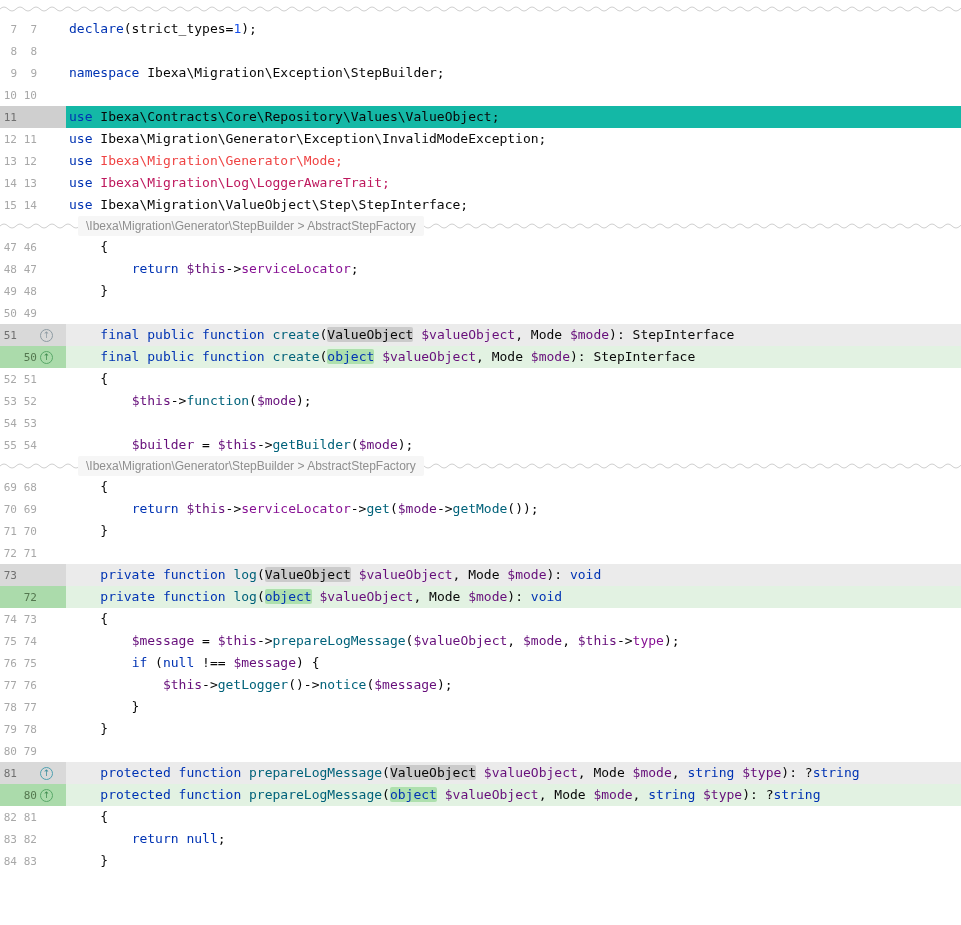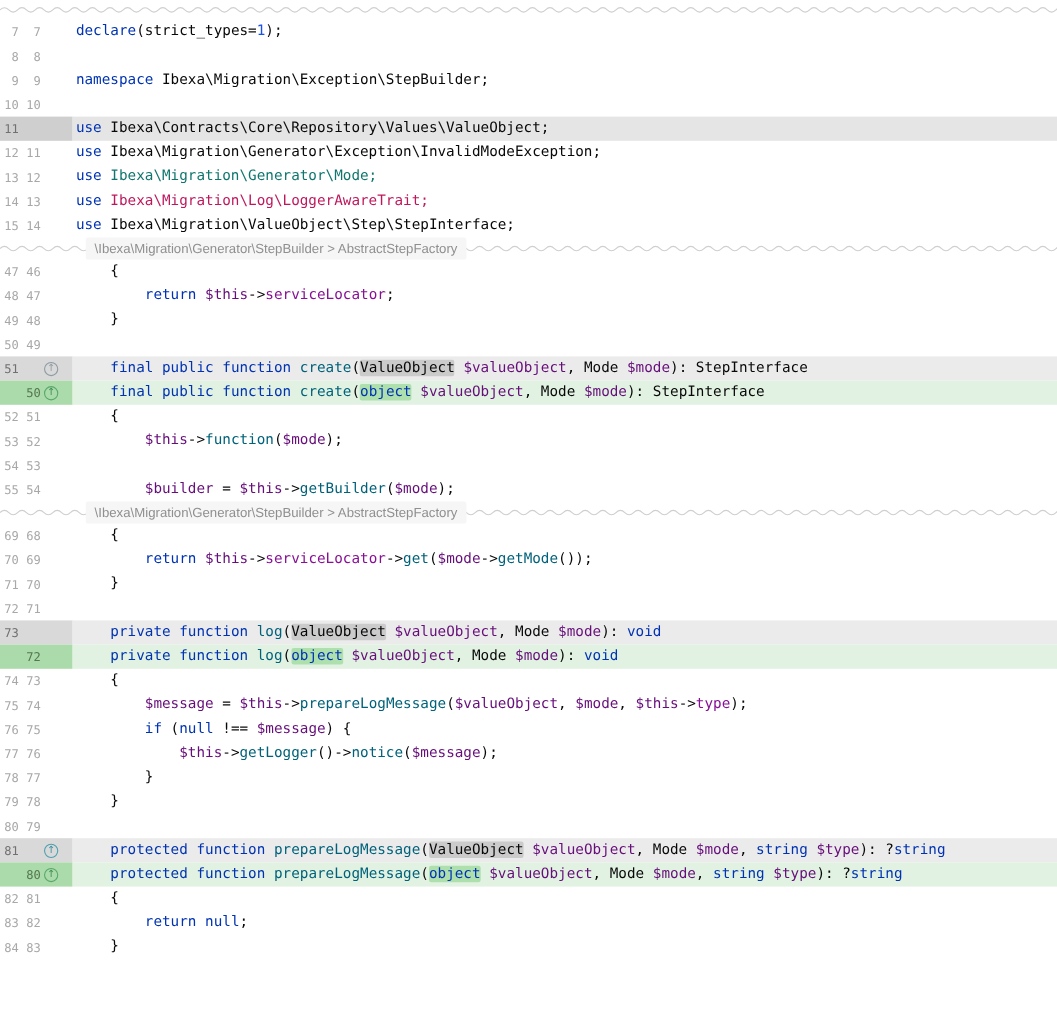--- a/index.html
+++ b/index.html
@@ -31,21 +31,21 @@
           font-family:"DejaVu Sans","Liberation Sans",sans-serif; cursor:pointer; }
   .gico.g1 { border-color:#8E9BA3; color:#8E9BA3; }
   .gico.g2 { border-color:#59A869; color:#3E8B4E; }
   .gico.g3 { border-color:#4DA0B0; color:#3C8D9D; }
   .code { flex:1; margin:0; white-space:pre;
           font-family:"DejaVu Sans Mono","Liberation Mono",monospace;
           font-size:13px; line-height:22px; padding-left:3px; }
 
   
   .del .gutter { background:#CFCFCF; }
-  .del .code   { background:#e5e5e5; }
+  .del .code   { background:#14b8a6; }
   .old .gutter { background:#D9D9D9; }
   .old .code   { background:#EBEBEB; }
   .old .tok-hl { background:#CBCBCB; border-radius:2px; }
   .new .gutter { background:#ABDBAB; }
   .new .code   { background:#E2F2E2; }
   .new .tok-hl { background:#AEE0AE; border-radius:2px; }
   .del .ln, .old .ln { color:#707070; }
   .new .ln { color:#54774F; }
 
   
@@ -113,21 +113,21 @@
           <span class="ico"></span>
         </span>
         <pre class="code"><span style="color: rgb(0, 51, 179);">use</span><span style="color: rgb(8, 8, 8);"> Ibexa\Migration\Generator\Exception\InvalidModeException;</span></pre>
       </div>
       <div class="row ctx">
         <span class="gutter">
           <span class="ln lo">13</span>
           <span class="ln lnw">12</span>
           <span class="ico"></span>
         </span>
-        <pre class="code"><span style="color: rgb(0, 51, 179);">use</span><span style="color: #0f766e;"> Ibexa\Migration\Generator\Mode;</span></pre>
+        <pre class="code"><span style="color: rgb(0, 51, 179);">use</span><span style="color: #ef4444;"> Ibexa\Migration\Generator\Mode;</span></pre>
       </div>
       <div class="row ctx">
         <span class="gutter">
           <span class="ln lo">14</span>
           <span class="ln lnw">13</span>
           <span class="ico"></span>
         </span>
         <pre class="code"><span style="color: rgb(0, 51, 179);">use</span><span style="color: #be185d;"> Ibexa\Migration\Log\LoggerAwareTrait;</span></pre>
       </div>
       <div class="row ctx">

